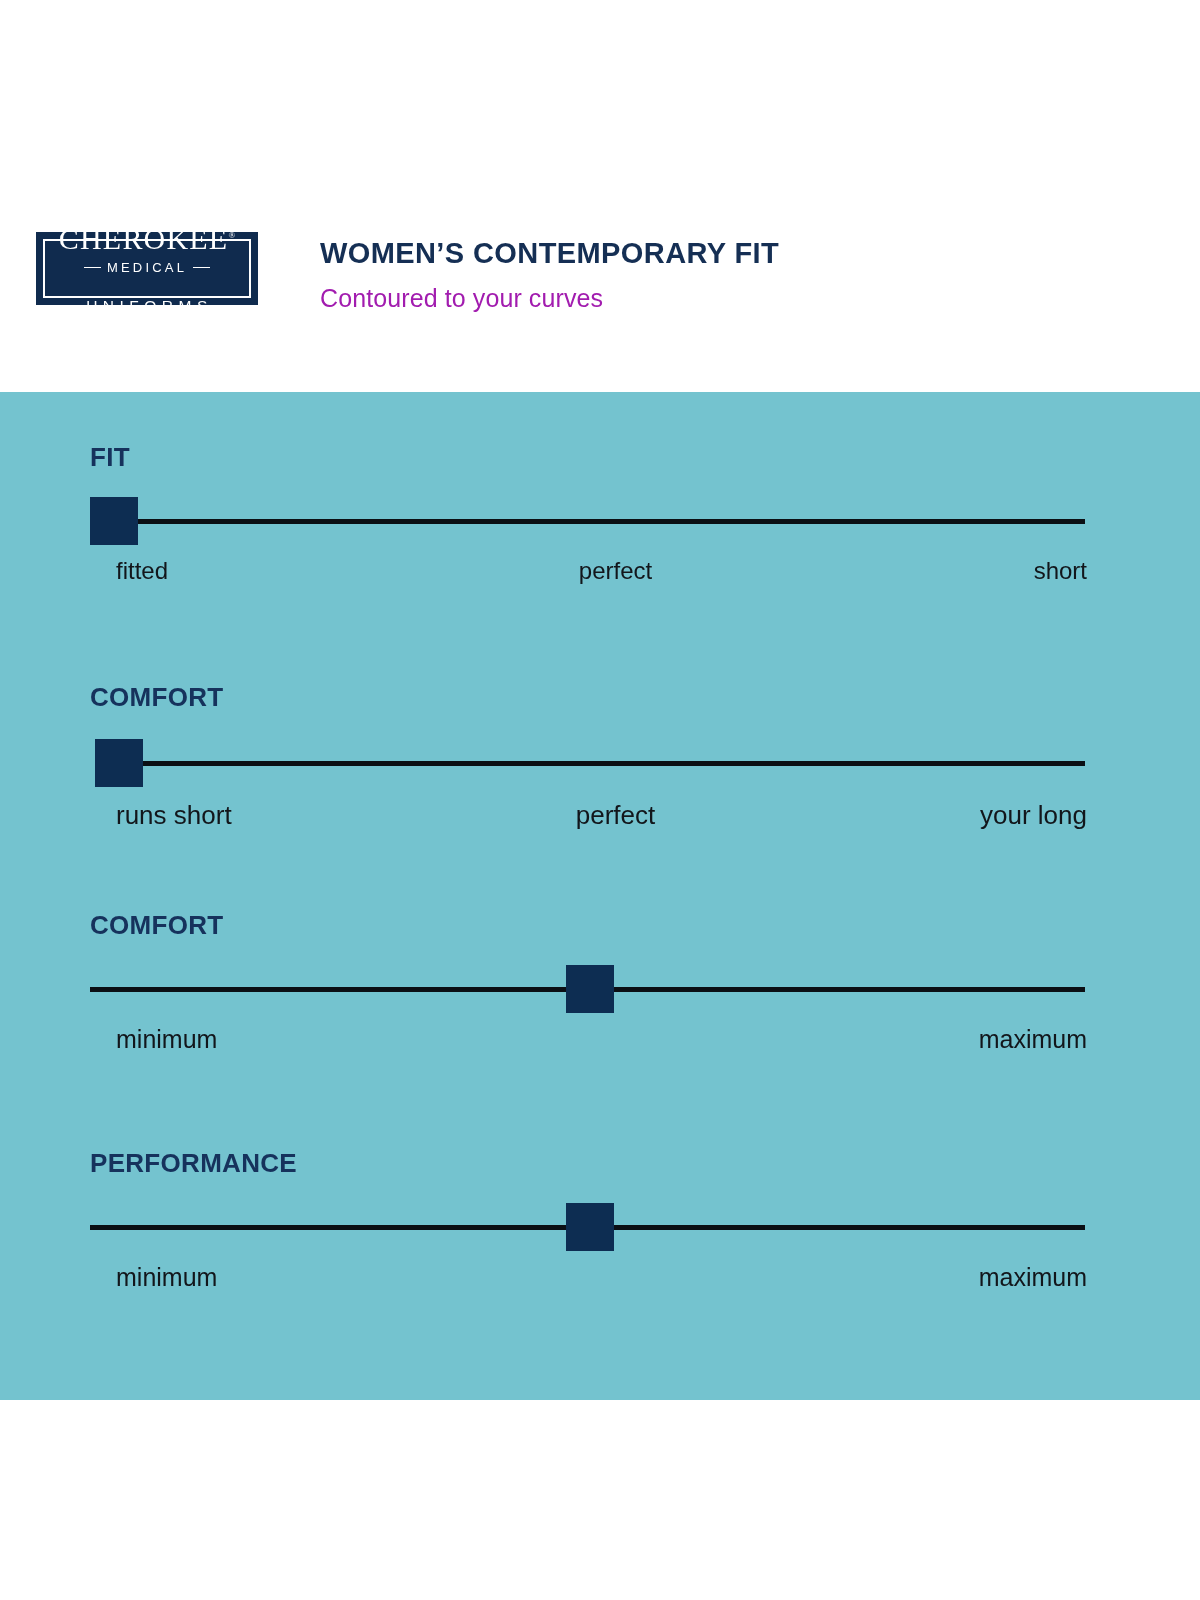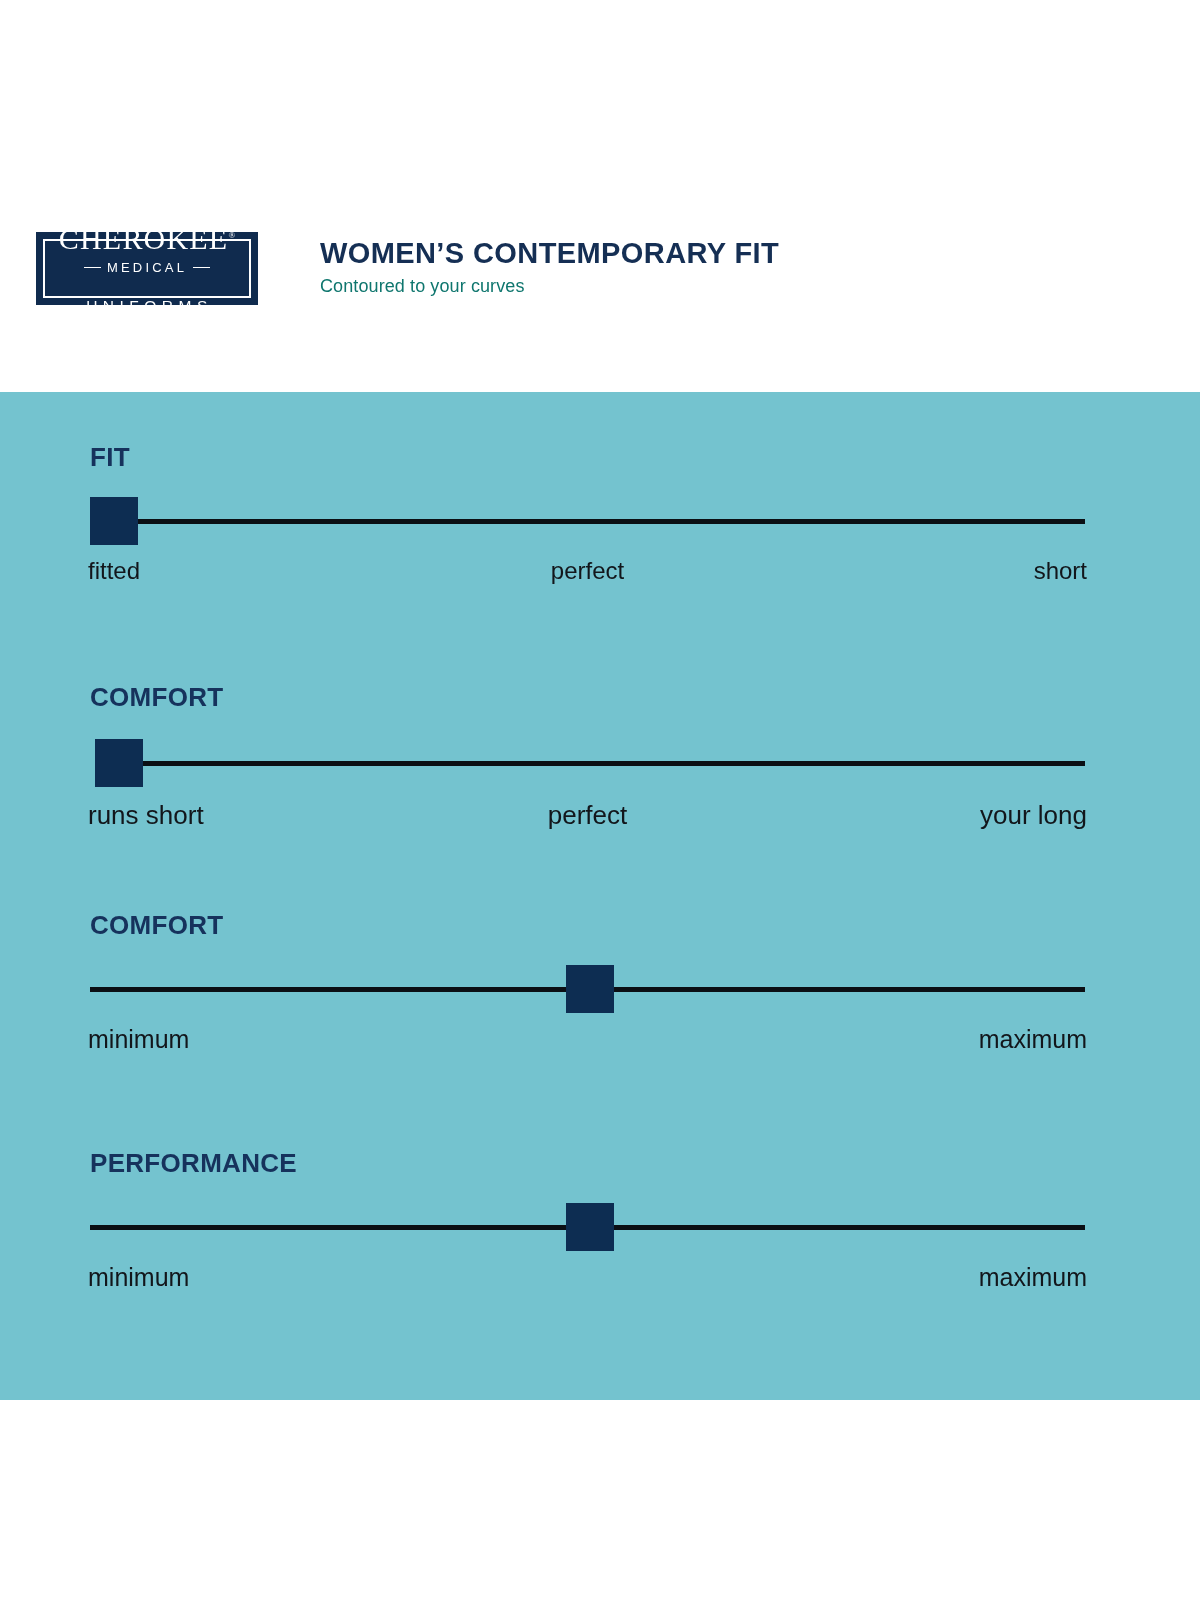--- a/index.html
+++ b/index.html
@@ -93,25 +93,25 @@
   }
   .title {
     color: #152f54;
     font-size: 29px;
     font-weight: bold;
     letter-spacing: 0.4px;
     line-height: 1.05;
     white-space: nowrap;
   }
   .subtitle {
-    color: #0f766e;
-    font-size: 18px;
+    color: #a21caf;
+    font-size: 25px;
     font-weight: normal;
     letter-spacing: 0.1px;
-    margin-top: 8px;
+    margin-top: 16px;
     white-space: nowrap;
   }
 
   
   .panel {
     position: absolute;
     left: 0;
     top: 392px;
     width: 1200px;
     height: 1008px;
@@ -156,20 +156,21 @@
     position: absolute;
     left: 88px;
     width: 999px;
     color: #12161b;
     font-size: 25px;
     line-height: 1;
   }
   .scale-labels span {
     position: absolute;
     white-space: nowrap;
+    margin-left: 28px;
   }
   .lbl-left  { left: 0; }
   .lbl-mid   { left: 50%; transform: translateX(-50%); text-align: center; }
   .lbl-right { right: 0; }
 
   
   #attr-fit          { top: 52px; }
   #attr-fit .tw      { top: 53px; }
   #attr-fit .sl      { top: 115px; font-size: 24px; }
 

